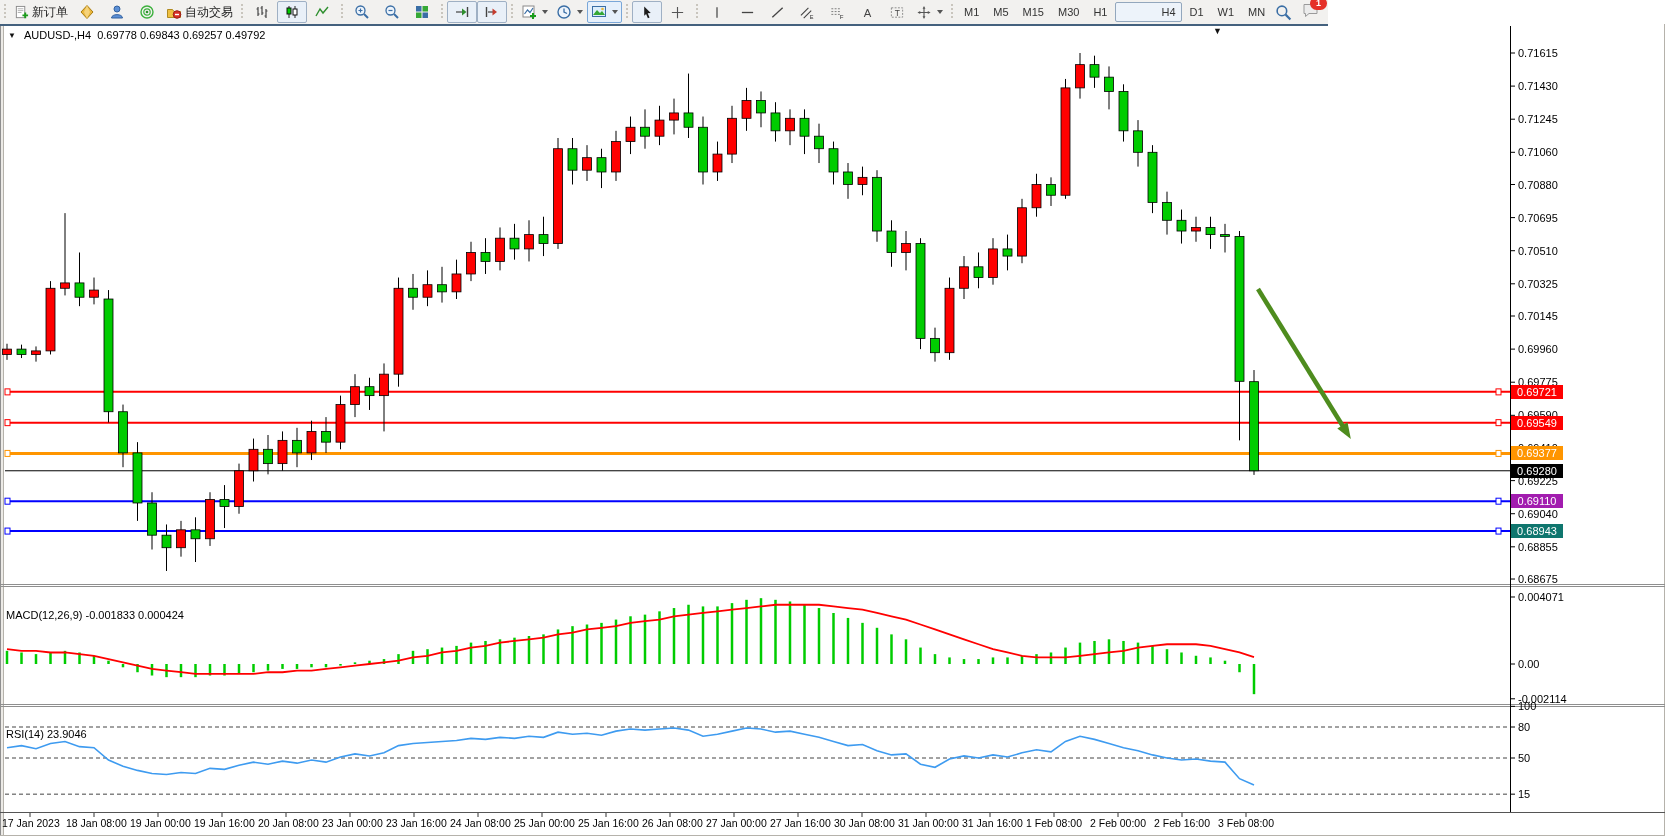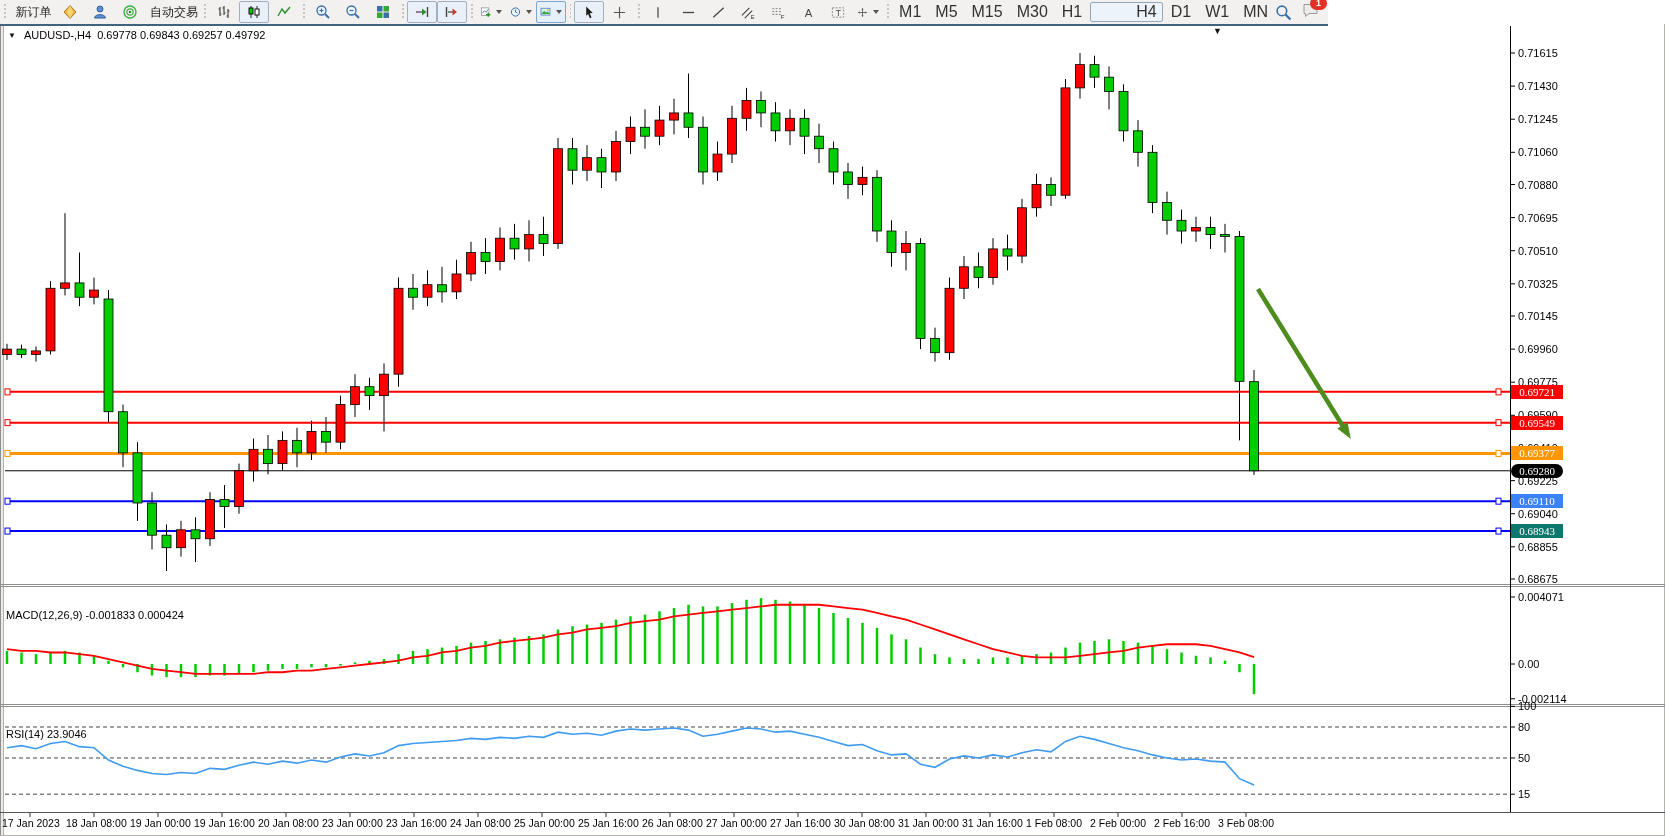--- a/index.html
+++ b/index.html
@@ -12,38 +12,38 @@
   .grip{width:4px;height:16px;margin:0 3px;
         background-image:repeating-linear-gradient(to bottom,#c9c5bd 0 2px,transparent 2px 4px);
         background-size:2px 100%;background-repeat:no-repeat;background-position:1px 0;}
   .tb-btn{height:20px;min-width:22px;padding:0 3px;display:flex;align-items:center;gap:3px;
           justify-content:center;border:1px solid transparent;border-radius:2px;cursor:default;}
   .tb-btn.pressed{border-color:#9fb0c4;background:#e9f0f8;}
   .tb-btn.focusblue{border-color:#7aa7d8;background:#e6f0fb;}
   .tb-label{white-space:nowrap;}
   .caret{width:0;height:0;border-left:3px solid transparent;border-right:3px solid transparent;
          border-top:4px solid #555;margin-left:2px;}
-  .tf-btn{height:18px;padding:0 5px;margin:0 1px;font-size:16px;color:#333;border:1px solid transparent;
+  .tf-btn{height:18px;padding:0 5px;margin:0 1px;font-size:11px;color:#333;border:1px solid transparent;
           border-radius:2px;display:flex;align-items:center;}
   .tf-btn.active{border-color:#93a7bd;background:#edf3fa;padding-left:45px;}
   #tb-right{margin-left:auto;display:flex;align-items:center;margin-right:8px;gap:10px;}
   .bubble-wrap{position:relative;}
   .noti-badge{position:absolute;right:-7px;top:-5px;min-width:13px;height:13px;border-radius:7px;
               background:#e53028;color:#fff;font-size:9px;line-height:13px;text-align:center;
               padding:0 2px;font-weight:bold;}
   
   #chart-title{position:absolute;left:8px;top:29px;z-index:10;font-size:11px;color:#000;
                display:flex;align-items:center;gap:8px;}
   #oneclick-arrow{font-size:8px;color:#111;}
   #scrollend-arrow{position:absolute;left:1213px;top:26px;font-size:9px;color:#111;z-index:10;}
   .ind-label{position:absolute;left:6px;z-index:10;font-size:11px;color:#000;margin-top:20px;}
   #macd-label{top:589px;}
   #rsi-label{top:708px;}
   .price-badge{position:absolute;left:1511px;width:52px;height:14px;z-index:12;
-               color:#fff;font-size:11px;line-height:14px;text-align:center;font-family:Liberation Serif, serif;}
+               color:#fff;font-size:11px;line-height:14px;text-align:center;}
   #chart-svg{position:absolute;left:0;top:0;z-index:1;}
   svg text{font-family:"Liberation Sans",sans-serif;}
 </style>
 </head>
 <body>
 
 <div id="screen">
 
   <div id="toolbar">
     <span class="grip"></span>
@@ -656,17 +656,17 @@
 
   <span id="scrollend-arrow">▼</span>
 
   <div class="ind-label" id="macd-label">MACD(12,26,9) -0.001833 0.000424</div>
   <div class="ind-label" id="rsi-label">RSI(14) 23.9046</div>
 
   <div id="badges">
       <div class="price-badge" style="top: 384.874px; background: rgb(255, 0, 0);">0.69721</div>
       <div class="price-badge" style="top: 415.649px; background: rgb(255, 0, 0);">0.69549</div>
       <div class="price-badge" style="top: 446.423px; background: rgb(255, 149, 0);">0.69377</div>
-      <div class="price-badge" style="top: 463.778px; background: rgb(0, 0, 0); border-radius: 7px;">0.69280</div>
-      <div class="price-badge" style="top: 494.195px; background: #3b82f6;">0.69110</div>
+      <div class="price-badge" style="top: 463.778px; background: rgb(0, 0, 0);">0.69280</div>
+      <div class="price-badge" style="top: 494.195px; background: #a21caf;">0.69110</div>
       <div class="price-badge" style="top: 524.074px; background: #0f766e;">0.68943</div>
     </div>
 </div>
 
 </body></html>

